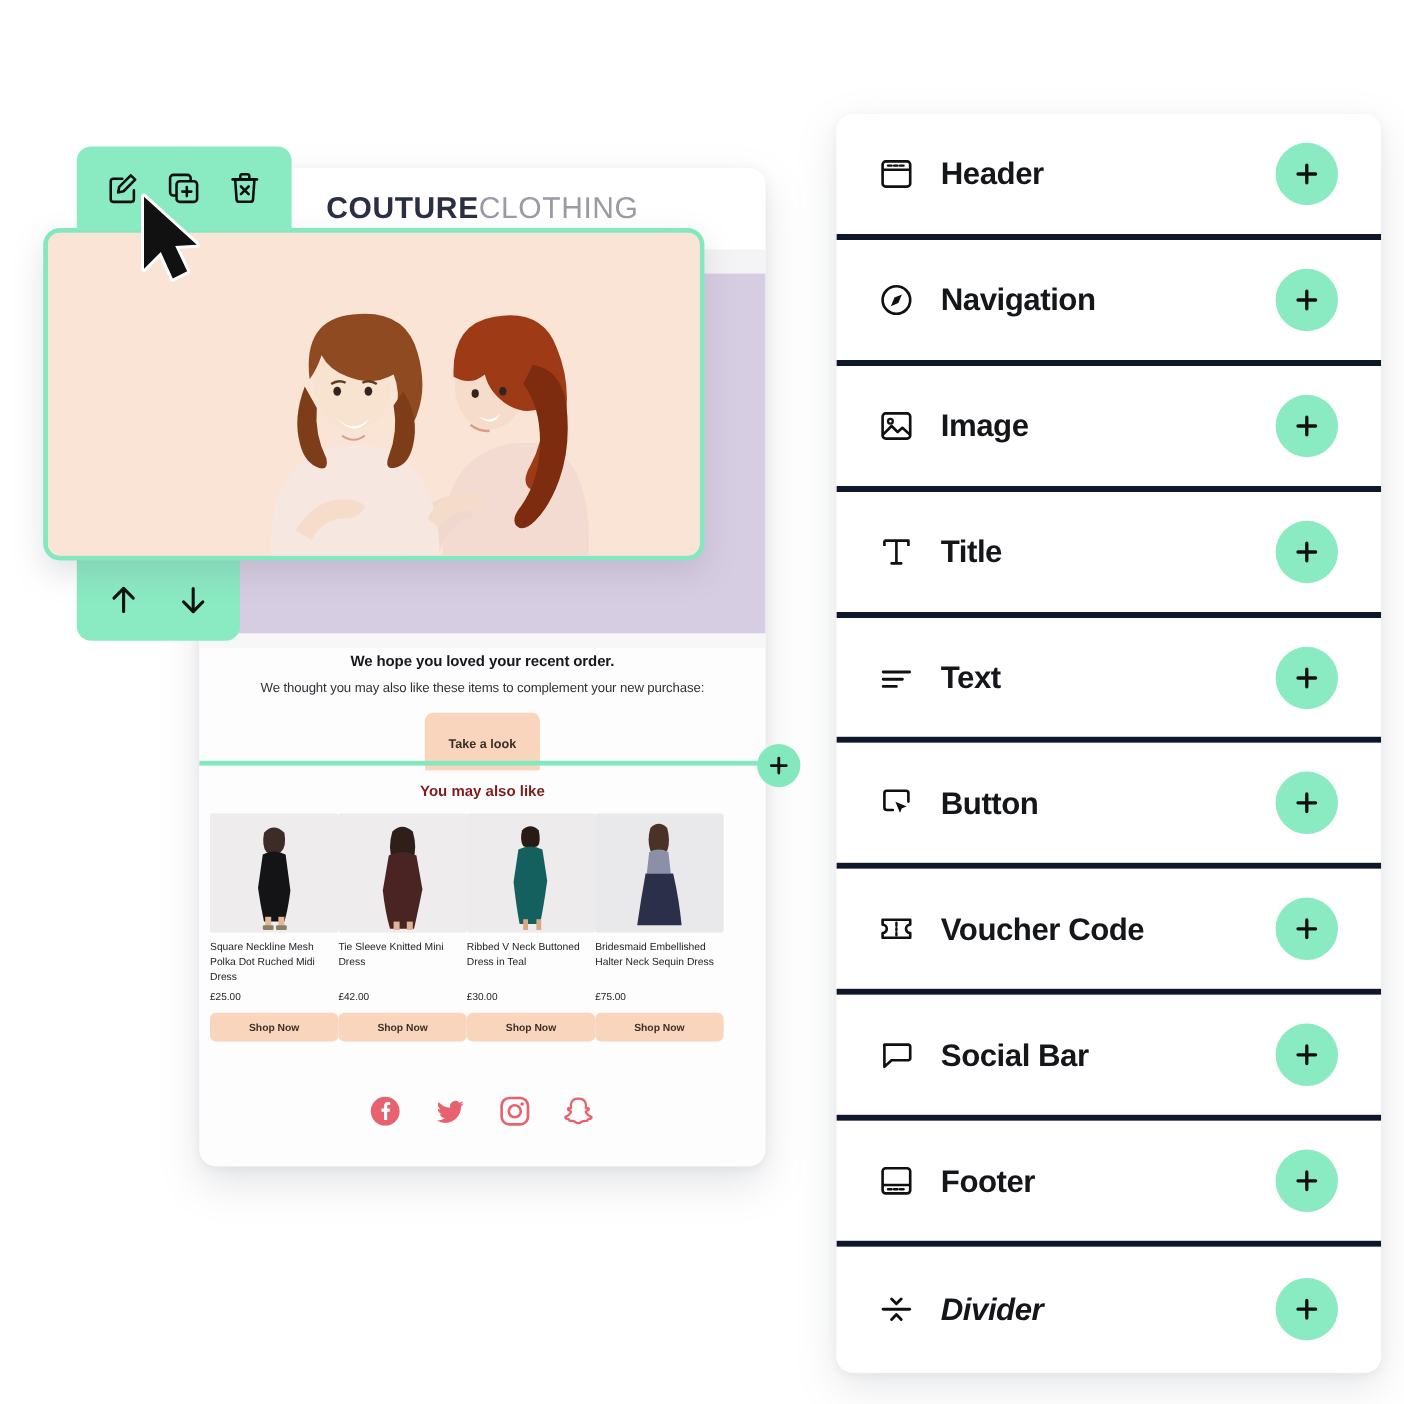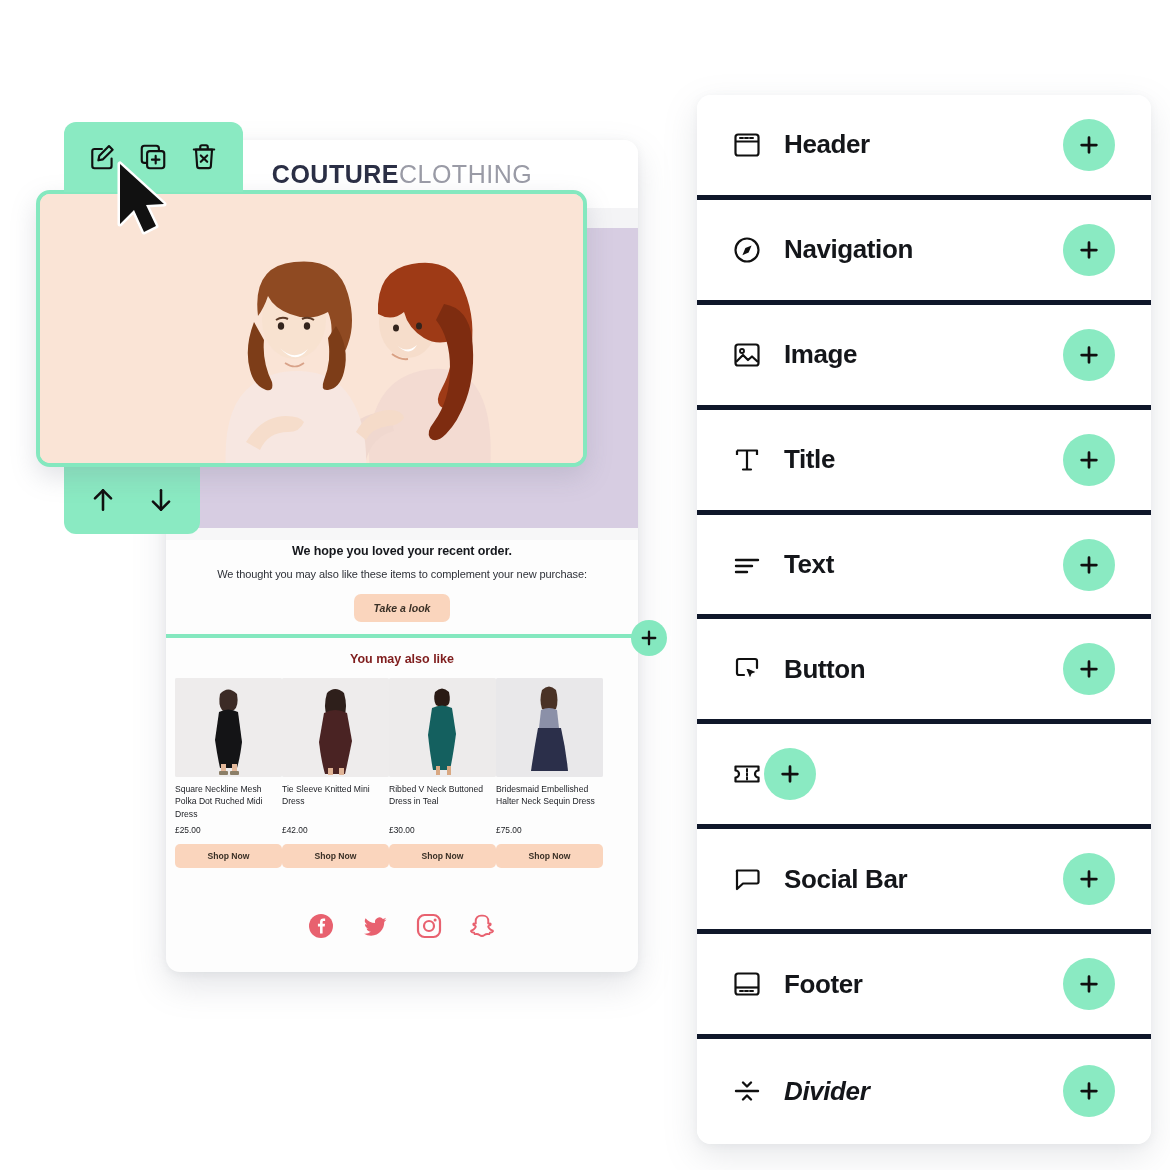--- a/index.html
+++ b/index.html
@@ -92,24 +92,23 @@
     margin-bottom: 14px;
     letter-spacing: -0.1px;
   }
   .peach-btn {
     display: inline-block;
     background: #fad5bd;
     color: #3a3026;
     font-size: 10.5px;
     font-weight: 600;
     border-radius: 7px;
-    padding: 8px 20px;
+    padding: 20px 20px;
     border: none;
     cursor: pointer;
-    font-style: italic;
   }
 
   
   #block-divider {
     position: absolute;
     left: 0;
     top: 494px;
     width: 100%;
     height: 4px;
     background: #84e8bf;
@@ -630,20 +629,21 @@
       </button>
     </div>
 
     <div class="panel-row">
       <span class="panel-row-icon">
         <svg viewBox="0 0 30 30" width="30" height="30">
           <path d="M3.5 7.5h23v4a3.5 3.5 0 0 0 0 7v4h-23v-4a3.5 3.5 0 0 0 0-7z" fill="none" stroke="#101010" stroke-width="2.2" stroke-linejoin="round"></path>
           <path d="M15 10v2.5M15 14.5v2M15 18.5v2" stroke="#101010" stroke-width="2" stroke-linecap="round"></path>
         </svg>
       </span>
+      <span class="panel-row-label">Voucher Code</span>
       <button class="panel-add-btn">
         <svg viewBox="0 0 24 24" width="22" height="22">
             <path d="M12 4v16M4 12h16" stroke="#101010" stroke-width="3" stroke-linecap="round"></path>
           </svg>
       </button>
     </div>
 
     <div class="panel-row">
       <span class="panel-row-icon">
         <svg viewBox="0 0 30 30" width="30" height="30">

